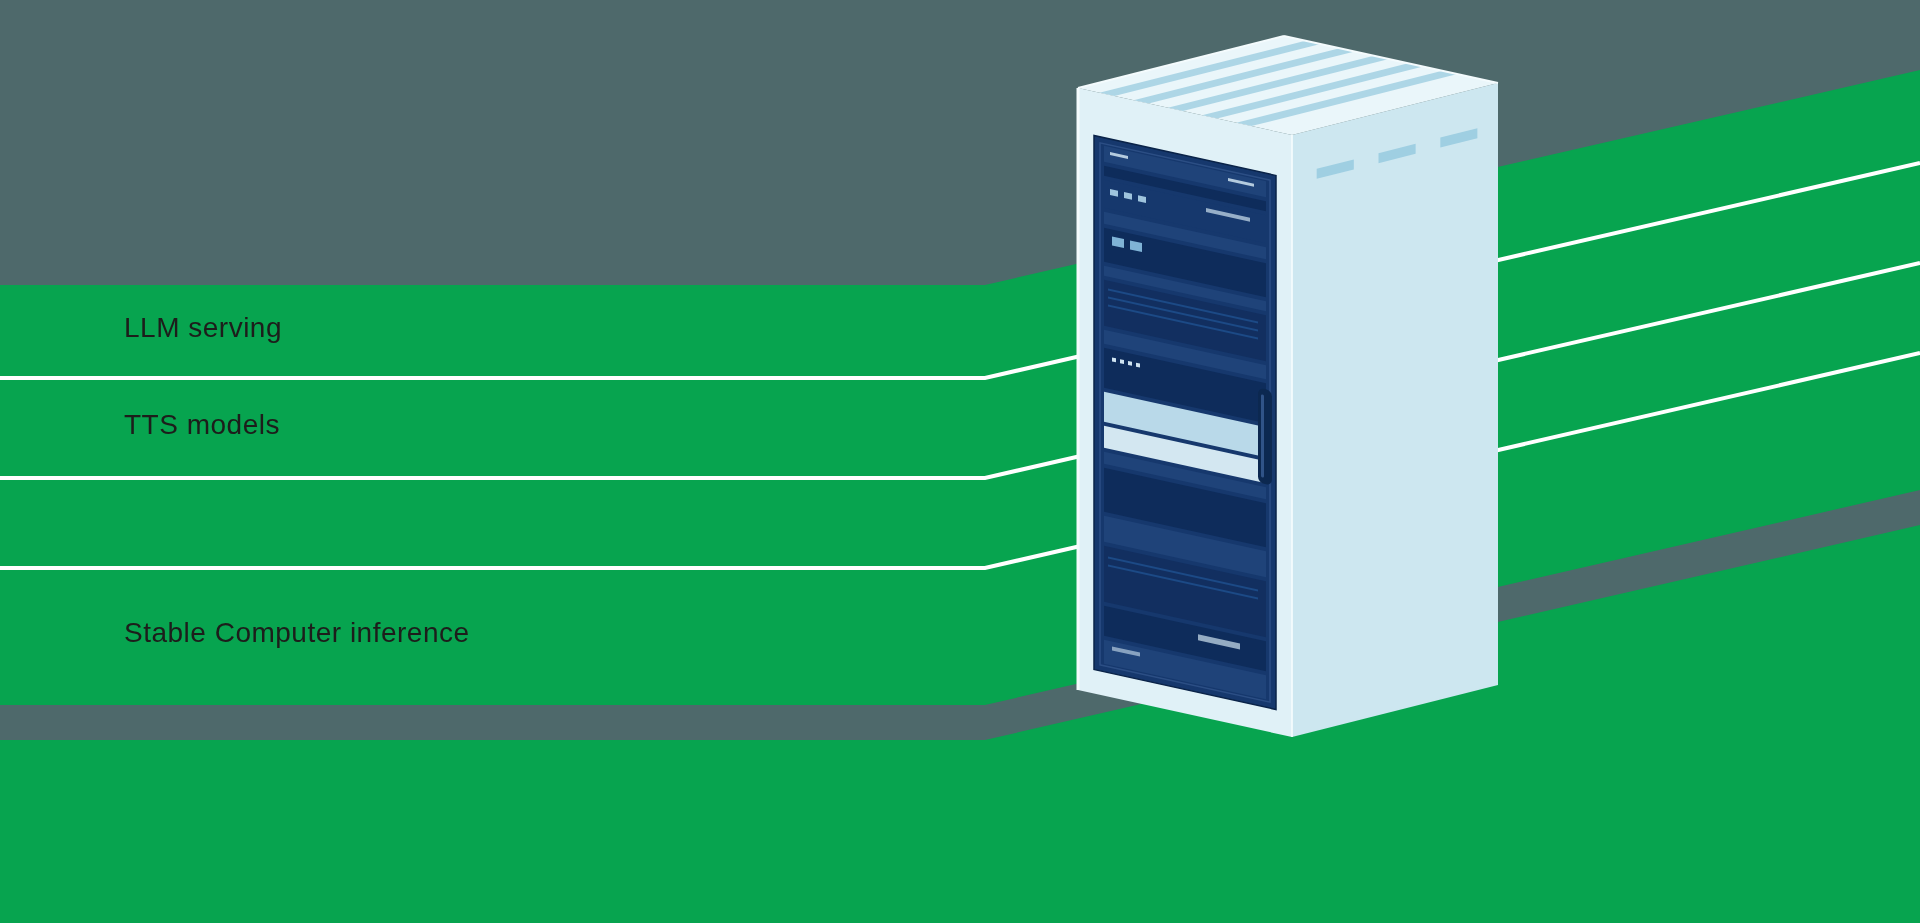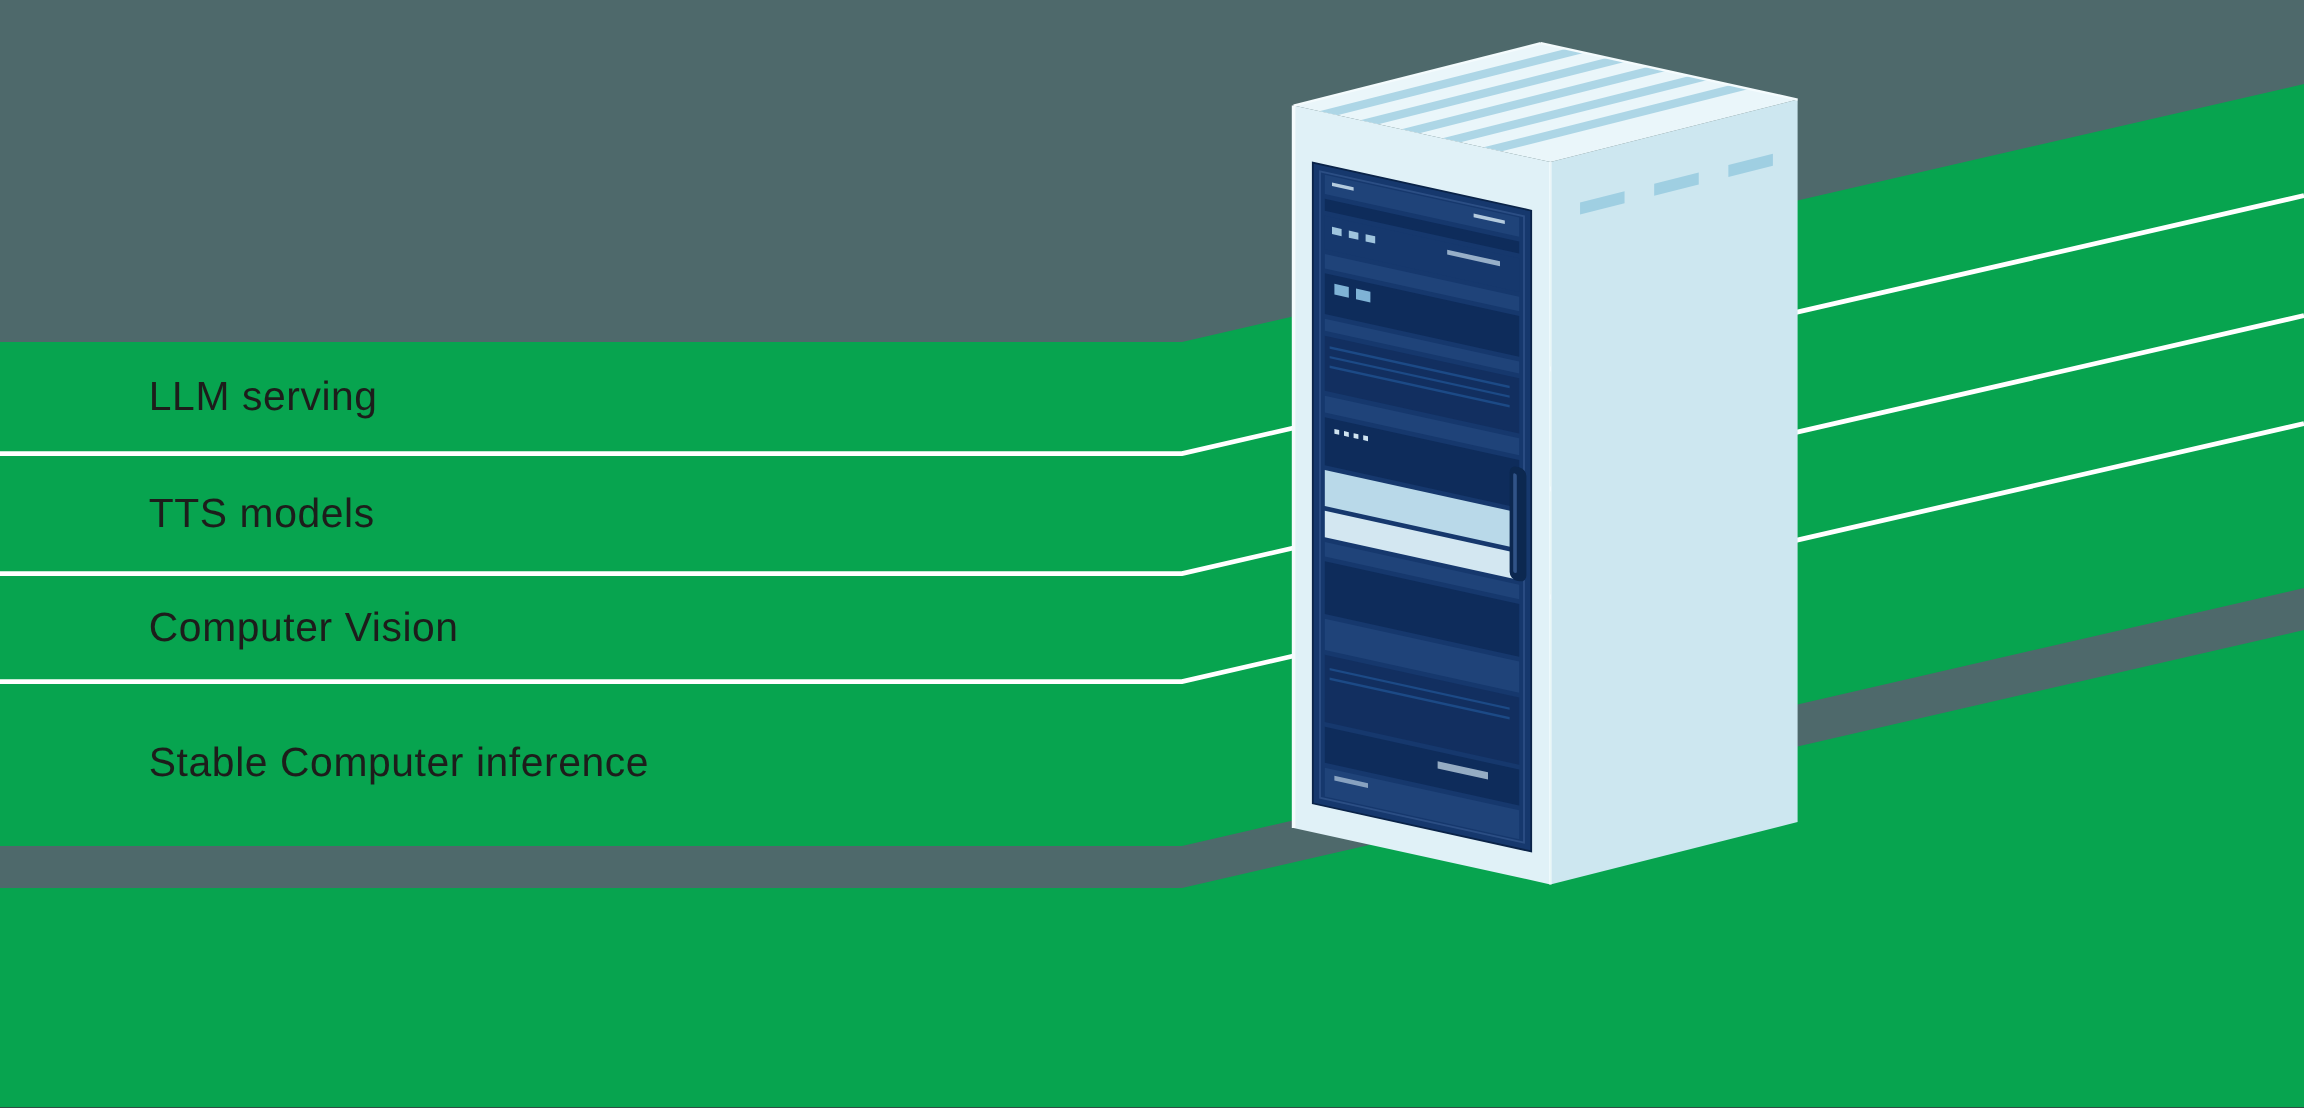--- a/index.html
+++ b/index.html
@@ -10,21 +10,21 @@
     background:var(--slate);
     font-family:"Liberation Sans", sans-serif;
   }
   .bg-svg{position:absolute;inset:0;display:block;}
   .f-slate{fill:var(--slate);}
   .f-green{fill:var(--green);}
   .s-line{stroke:var(--line);}
   .band-label{
     position:absolute;
     left:124px;
-    font-size:34px;
+    font-size:28px;
     font-weight:400;
     letter-spacing:.5px;
     color:var(--text);
     line-height:1;
     white-space:nowrap;
   }
 </style>
 </head>
 <body>
 
@@ -120,15 +120,14 @@
         <line x1="1078" y1="88" x2="1078" y2="690" stroke-width="3"></line>
         <line x1="1078" y1="88" x2="1284" y2="36" stroke-width="2"></line>
         <line x1="1284" y1="36" x2="1498" y2="83" stroke-width="2"></line>
         <line x1="1292" y1="135" x2="1292" y2="737" stroke-width="2" opacity="0.85"></line>
       </g>
     </g>
   </svg>
 
   <div class="band-label" style="top:314px">LLM serving</div>
   <div class="band-label" style="top:411px">TTS models</div>
-  <div class="band-label" style="top:506px">Computer Vision</div>
   <div class="band-label" style="top:619px">Stable Computer inference</div>
 </div>
 
 </body></html>

